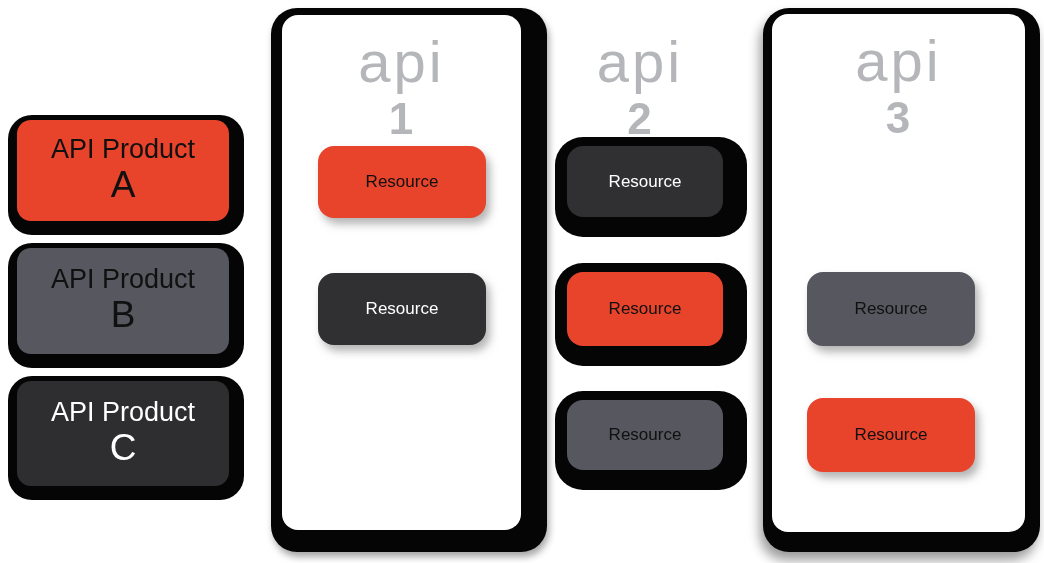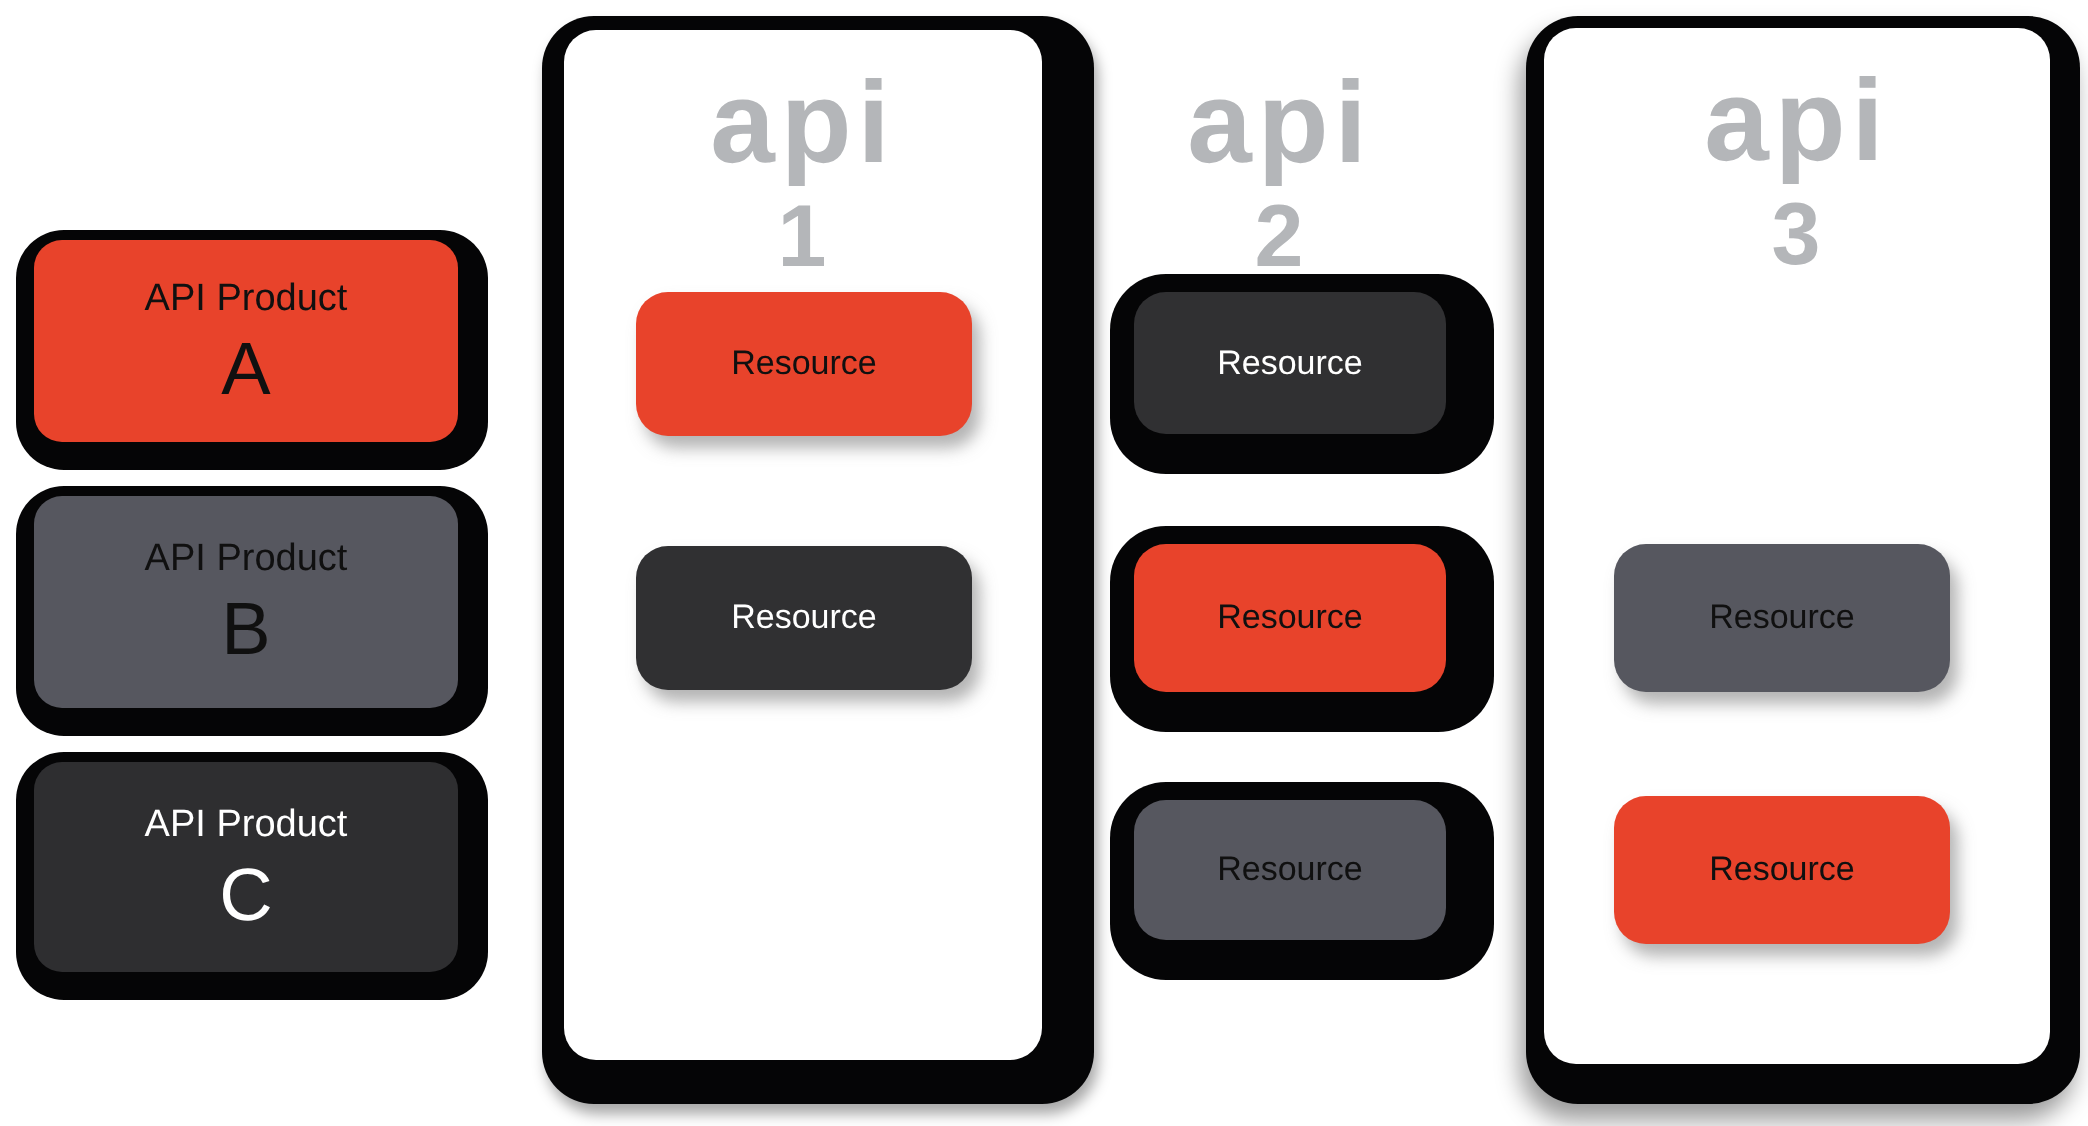--- a/index.html
+++ b/index.html
@@ -67,21 +67,21 @@
     right: 0;
     text-align: center;
     user-select: none;
   }
   .free-header {
     position: absolute;
     text-align: center;
   }
   .api-word {
     font-size: 58px;
-    font-weight: 700;
+    font-weight: 400;
     line-height: 58px;
     letter-spacing: 3px;
   }
   .api-num {
     font-size: 44px;
     font-weight: 700;
     line-height: 44px;
     margin-top: 6px;
     letter-spacing: 1px;
   }
@@ -91,21 +91,21 @@
     position: absolute;
     display: flex;
     align-items: center;
     justify-content: center;
     border-radius: 16px;
   }
   .contained { box-shadow: 4px 6px 8px rgba(105,105,105,0.50); }
   .resource-label { font-size: 17px; }
 
   
-  .product-title { font-size: 19px; line-height: 27px; }
+  .product-title { font-size: 27px; line-height: 27px; }
   .product-letter { font-size: 37px; line-height: 43px; }
 </style>
 </head>
 <body>
 
 <div class="canvas">
 
   <div class="sticker product-sticker" style="left: 8px; top: 115px; width: 236px; height: 120px; background-color: rgb(5, 5, 6);">
     <div class="box-inner" style="background-color: rgb(232, 67, 43); color: rgb(16, 16, 16);">
       <div class="product-title">API Product</div>

